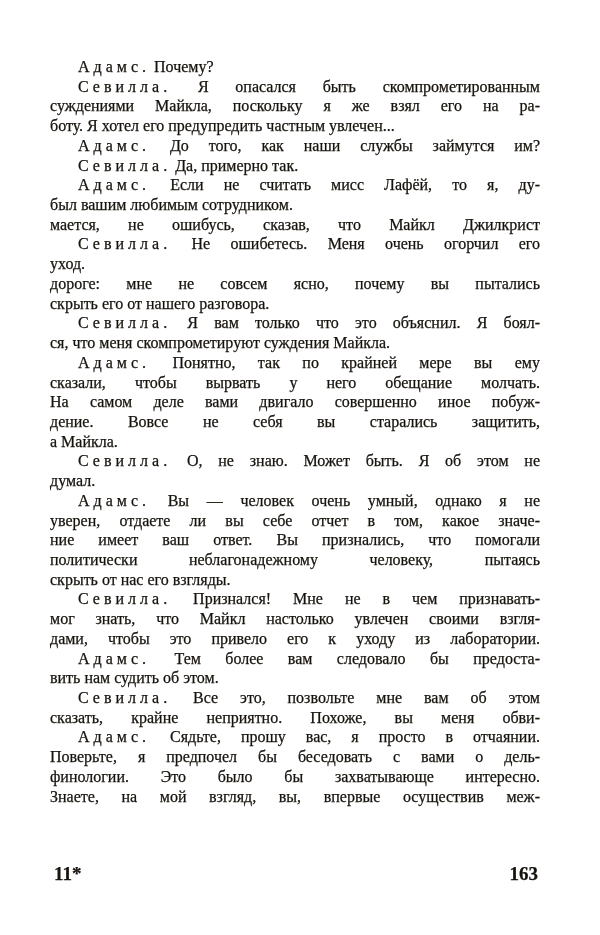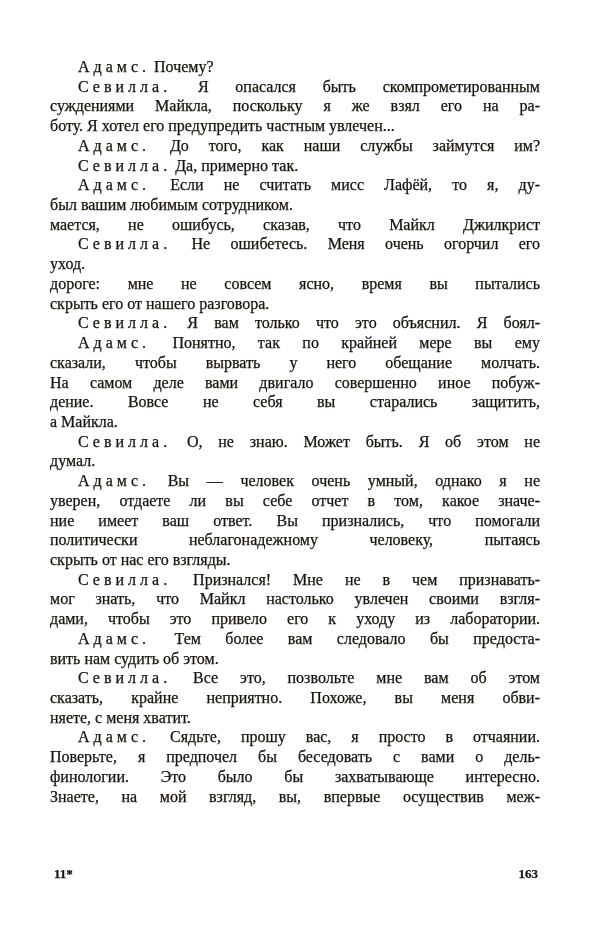--- a/index.html
+++ b/index.html
@@ -45,64 +45,64 @@
     letter-spacing: 4px;
   }
   .footer {
     position: absolute;
     top: 864px;
     left: 54px;
     right: 62px;
     display: flex;
     justify-content: space-between;
     align-items: baseline;
-    font-size: 13px;
+    font-size: 19px;
     font-weight: bold;
     line-height: 20px;
   }
 </style>
 </head>
 <body>
 
 <div class="page" style="--paper: #ffffff; --ink: #17130d;">
   <main class="text-block" id="text-block">
       <div class="line pl indent"><span class="speaker">Адамс.</span> Почему?</div>
       <div class="line indent"><span class="speaker">Севилла.</span> Я опасался быть скомпрометированным</div>
       <div class="line">суждениями Майкла, поскольку я же взял его на ра-</div>
       <div class="line pl">боту. Я хотел его предупредить частным увлечен...</div>
       <div class="line indent"><span class="speaker">Адамс.</span> До того, как наши службы займутся им?</div>
       <div class="line pl indent"><span class="speaker">Севилла.</span> Да, примерно так.</div>
       <div class="line indent"><span class="speaker">Адамс.</span> Если не считать мисс Лафёй, то я, ду-</div>
       <div class="line pl">был вашим любимым сотрудником.</div>
       <div class="line">мается, не ошибусь, сказав, что Майкл Джилкрист</div>
       <div class="line indent"><span class="speaker">Севилла.</span> Не ошибетесь. Меня очень огорчил его</div>
       <div class="line pl">уход.</div>
-      <div class="line">дороге: мне не совсем ясно, время вы пытались</div>
+      <div class="line">дороге: мне не совсем ясно, почему вы пытались</div>
       <div class="line pl">скрыть его от нашего разговора.</div>
       <div class="line indent"><span class="speaker">Севилла.</span> Я вам только что это объяснил. Я боял-</div>
+      <div class="line pl">ся, что меня скомпрометируют суждения Майкла.</div>
       <div class="line indent"><span class="speaker">Адамс.</span> Понятно, так по крайней мере вы ему</div>
       <div class="line">сказали, чтобы вырвать у него обещание молчать.</div>
       <div class="line">На самом деле вами двигало совершенно иное побуж-</div>
       <div class="line">дение. Вовсе не себя вы старались защитить,</div>
       <div class="line pl">а Майкла.</div>
       <div class="line indent"><span class="speaker">Севилла.</span> О, не знаю. Может быть. Я об этом не</div>
       <div class="line pl">думал.</div>
       <div class="line indent"><span class="speaker">Адамс.</span> Вы — человек очень умный, однако я не</div>
       <div class="line">уверен, отдаете ли вы себе отчет в том, какое значе-</div>
       <div class="line">ние имеет ваш ответ. Вы признались, что помогали</div>
       <div class="line">политически неблагонадежному человеку, пытаясь</div>
       <div class="line pl">скрыть от нас его взгляды.</div>
       <div class="line indent"><span class="speaker">Севилла.</span> Признался! Мне не в чем признавать-</div>
       <div class="line">мог знать, что Майкл настолько увлечен своими взгля-</div>
       <div class="line">дами, чтобы это привело его к уходу из лаборатории.</div>
       <div class="line indent"><span class="speaker">Адамс.</span> Тем более вам следовало бы предоста-</div>
       <div class="line pl">вить нам судить об этом.</div>
       <div class="line indent"><span class="speaker">Севилла.</span> Все это, позвольте мне вам об этом</div>
       <div class="line">сказать, крайне неприятно. Похоже, вы меня обви-</div>
-      <div class="line pl">няете, с меня хватит.</div>
       <div class="line indent"><span class="speaker">Адамс.</span> Сядьте, прошу вас, я просто в отчаянии.</div>
       <div class="line">Поверьте, я предпочел бы беседовать с вами о дель-</div>
       <div class="line">финологии. Это было бы захватывающе интересно.</div>
       <div class="line">Знаете, на мой взгляд, вы, впервые осуществив меж-</div>
     </main>
   <div class="footer">
     <span>11*</span>
     <span>163</span>
   </div>
 </div>

